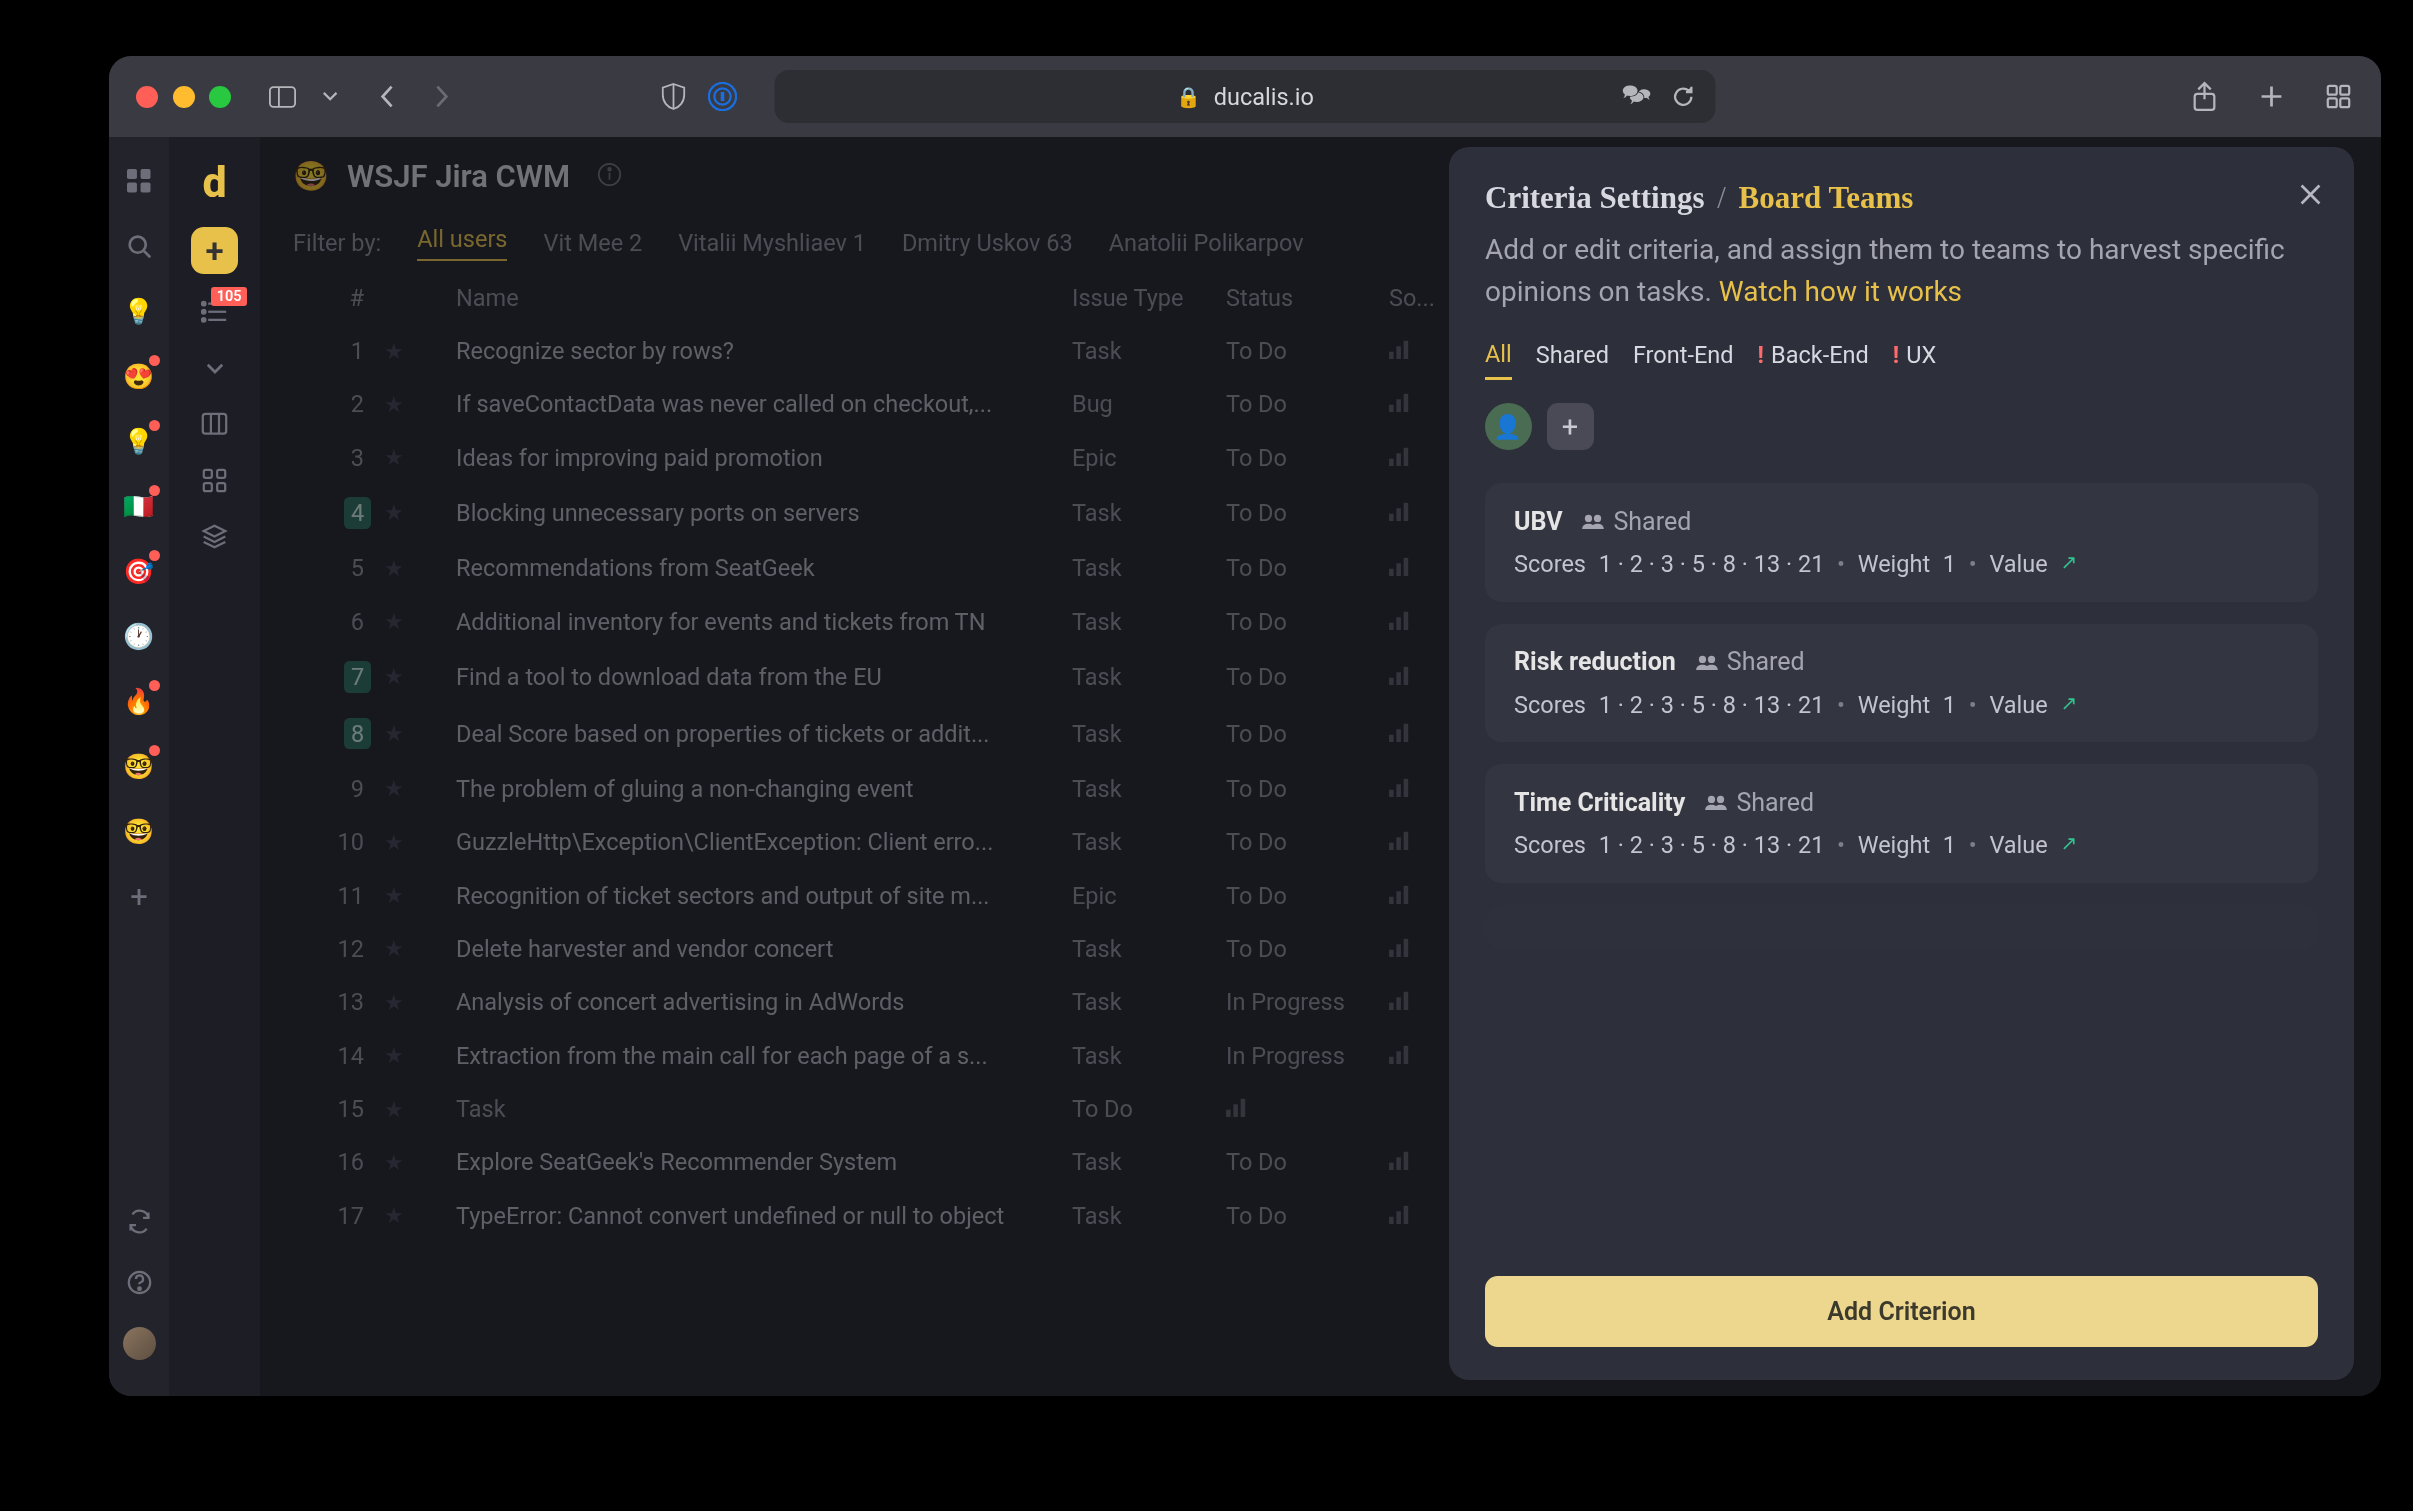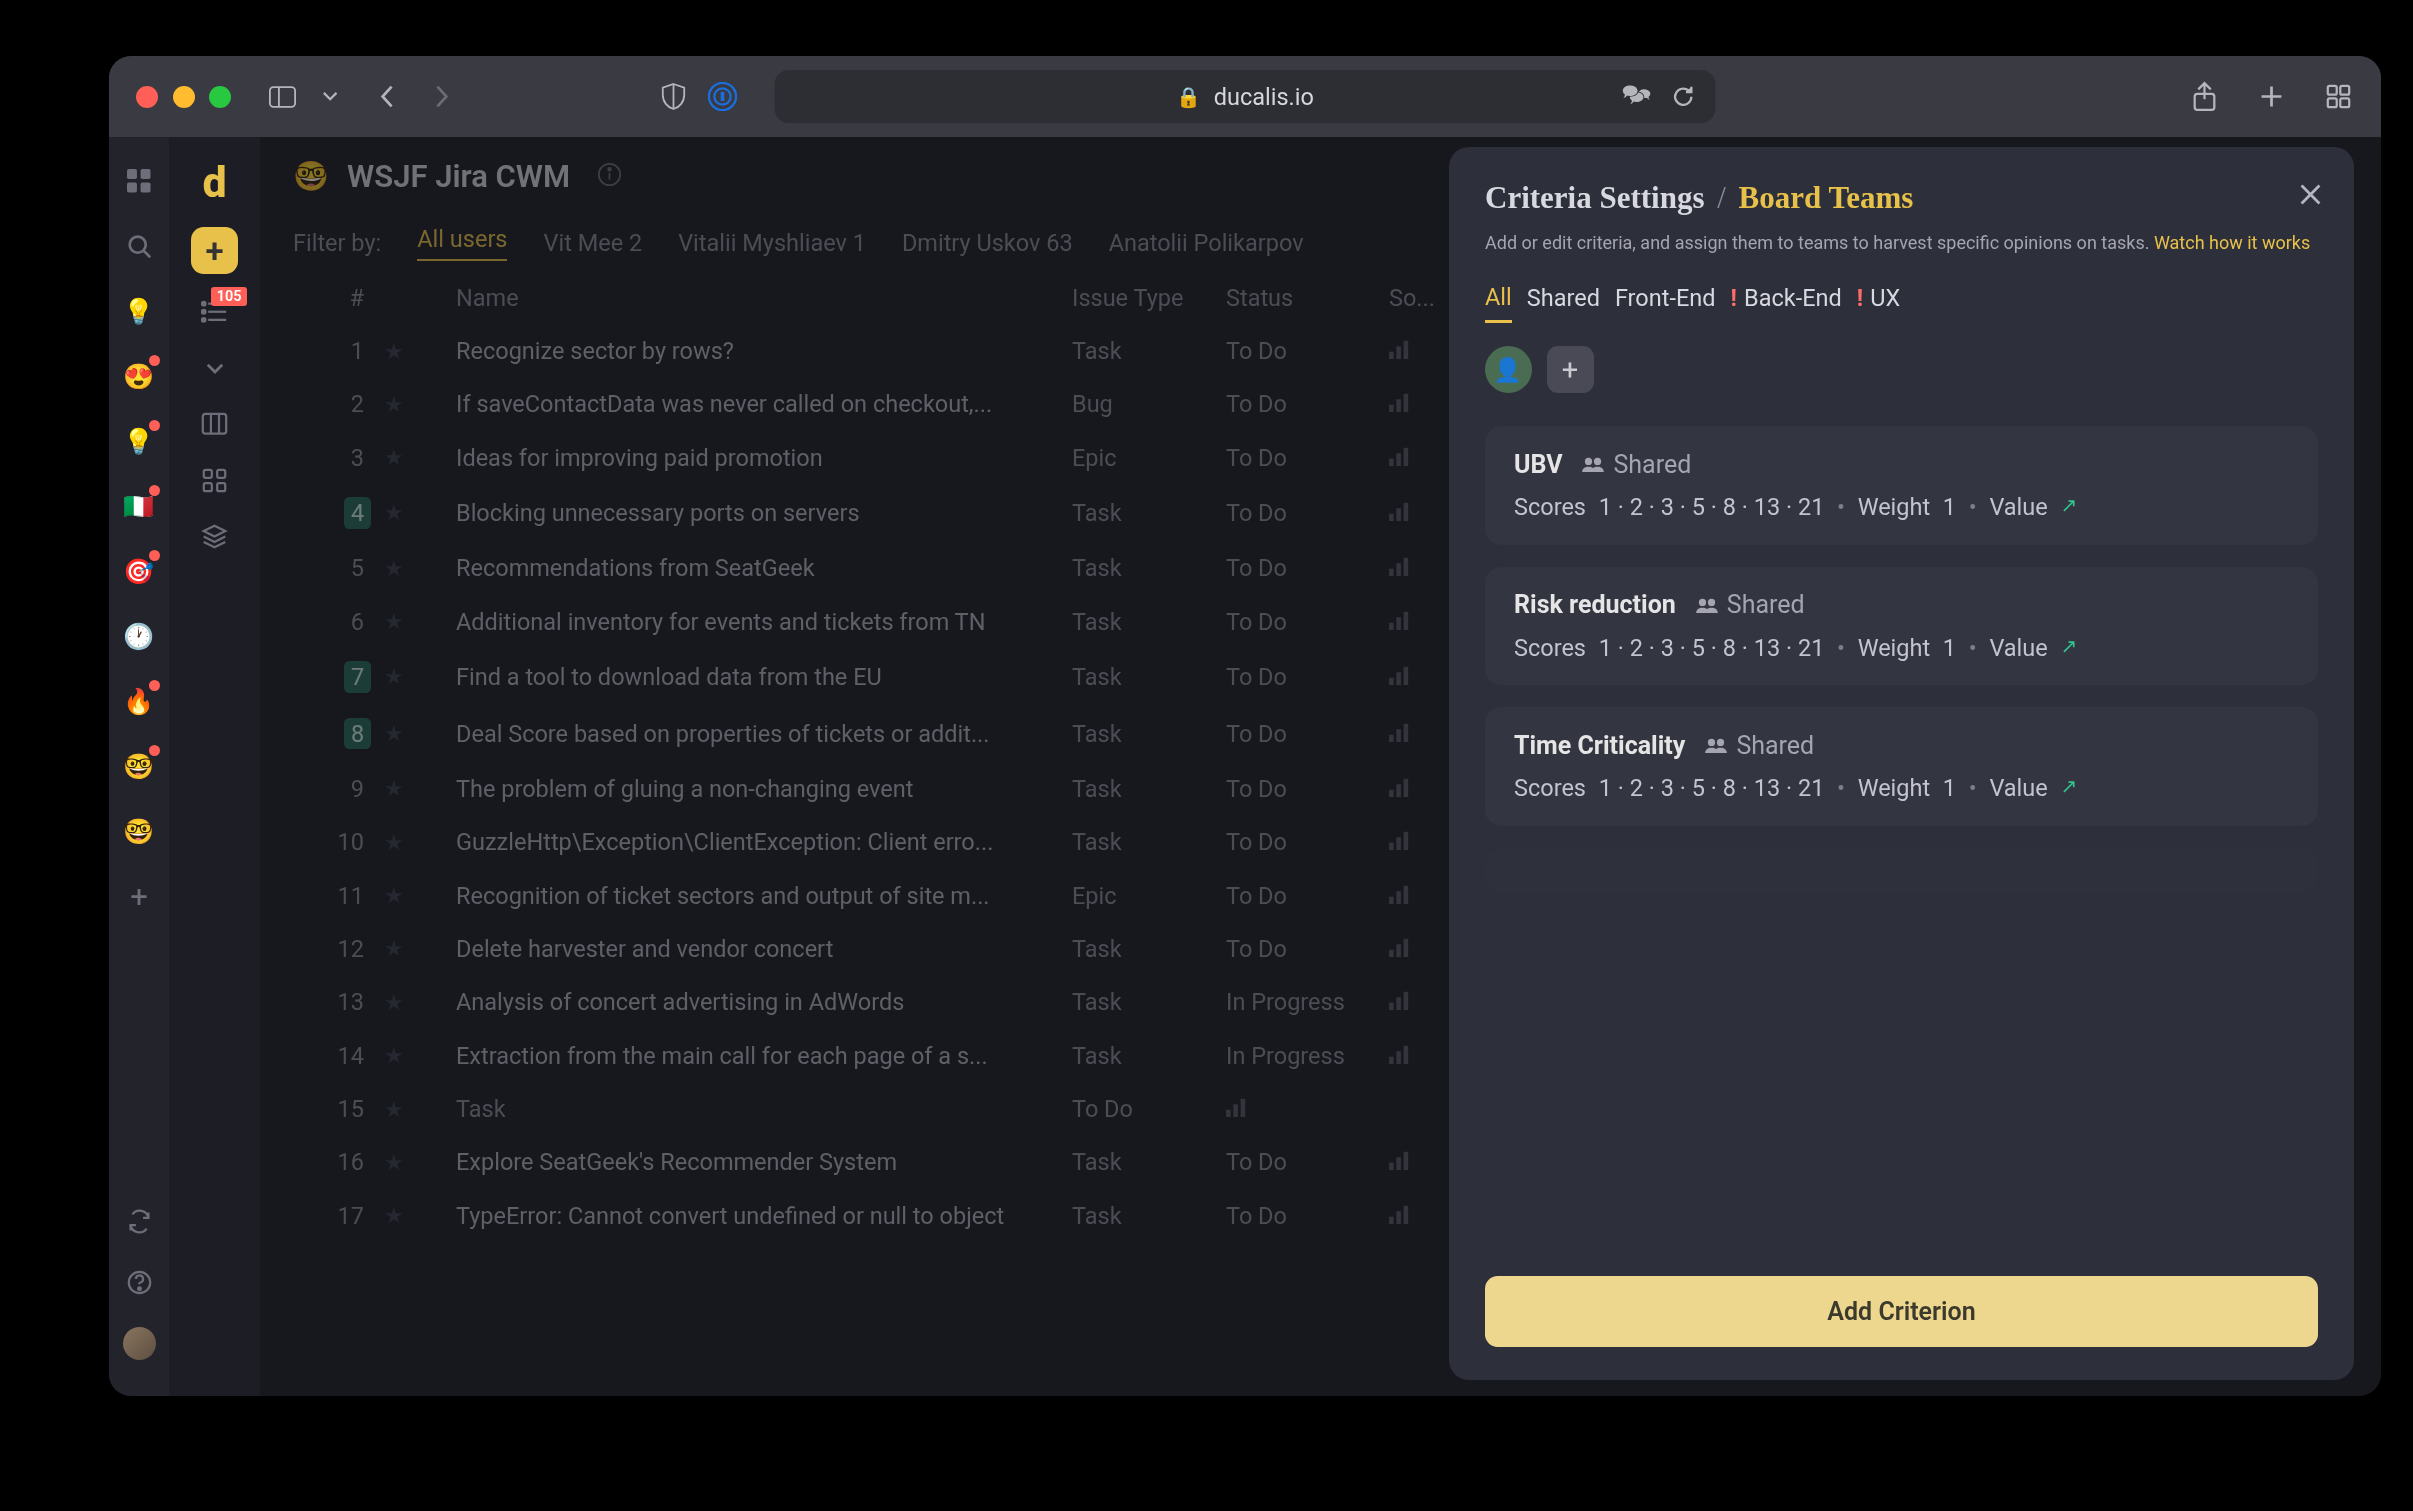--- a/index.html
+++ b/index.html
@@ -93,23 +93,23 @@
   
   .panel {
     position:absolute; right:27px; top:91px; bottom:16.3px; width:905px;
     background:#2d2f3a; border-radius:20px; padding: 33px 36px;
     display:flex; flex-direction:column; color:#d7d8e0;
   }
   .panel-close { position:absolute; right:31px; top:31px; color:#b6b7c1; font-size:31px; cursor:pointer; }
   .panel-title { font-size:31px; font-weight:700; display:flex; gap:12.7px; align-items:center;font-family:Liberation Serif, serif;}
   .panel-title .slash { color:#8a8b97; font-weight:400;}
   .panel-title .sub { color:#e8c14a; font-weight:700;}
-  .panel-desc { color:#a4a5b0; font-size:18px; margin-top:12.7px; line-height:1.5; }
+  .panel-desc { color:#a4a5b0; font-size:28px; margin-top:12.7px; line-height:1.5; }
   .panel-desc a { color:#e8c14a; text-decoration:none;}
-  .panel-tabs { display:flex; gap:15px; margin-top:27px; font-size:23.5px;}
+  .panel-tabs { display:flex; gap:24px; margin-top:27px; font-size:23.5px;}
   .ptab { color:#d7d8e0; cursor:pointer; padding-bottom:9px; display:flex; align-items:center; gap:7.2px;}
   .ptab.active { color:#e8c14a; border-bottom:3.6px solid #e8c14a;}
   .ptab .warn { color:#ff6b6b; font-weight:700;}
   .member-row { margin-top:23.5px; display:flex; gap:14.5px; align-items:center;}
   .avatar { width:47px; height:47px; border-radius:50%; background: #4a6c52; display:flex; align-items:center; justify-content:center; font-size:23.5px; overflow:hidden;}
   .add-member { width:47px; height:47px; border-radius:11px; background:#494a55; color:#c9cad2; display:flex; align-items:center; justify-content:center; font-size:29px; cursor:pointer;}
   .criteria-list { display:flex; flex-direction:column; gap:22px; margin-top:33px; overflow:hidden; flex:1;}
   .criteria-card { background:#333540; border-radius:16.3px; padding: 23.5px 29px; }
   .cc-head { display:flex; gap:20px; align-items:center; font-size:25px; }
   .cc-name { font-weight:700; color:#e5e5e5; }

